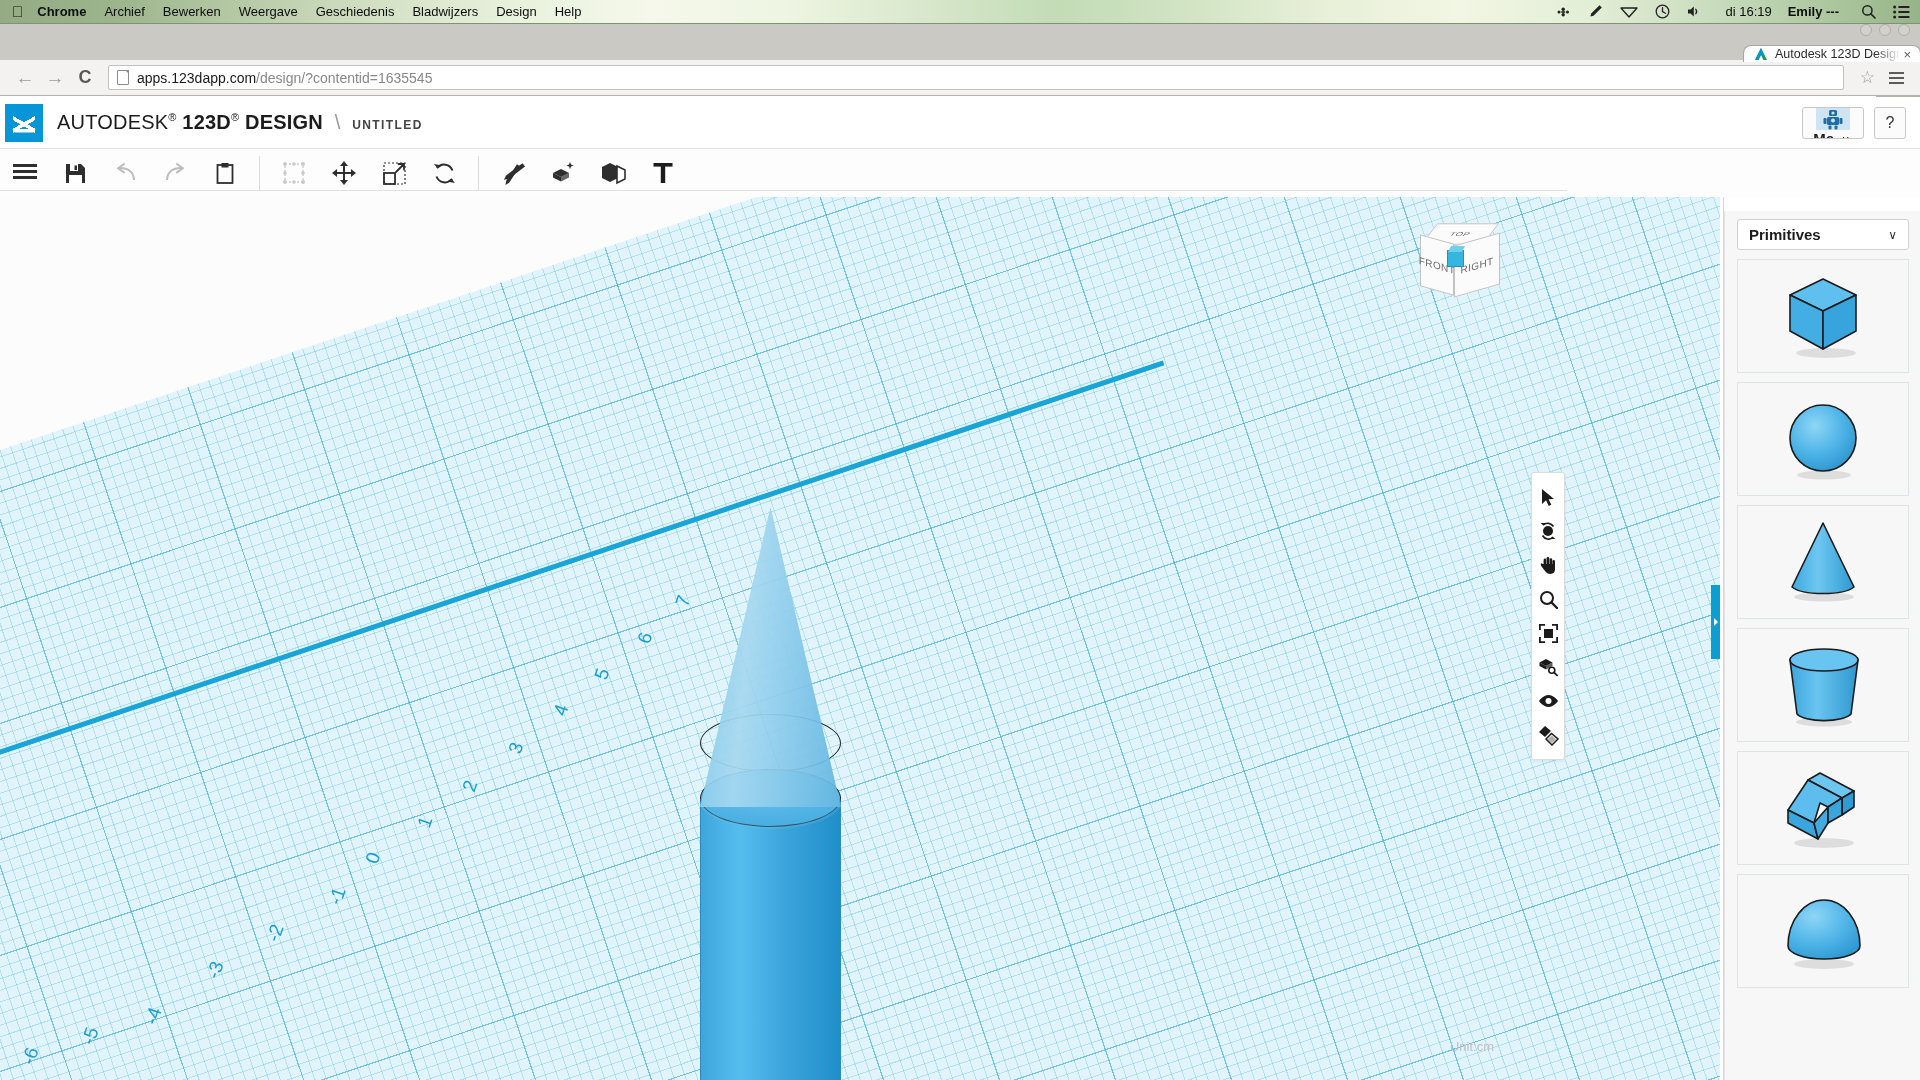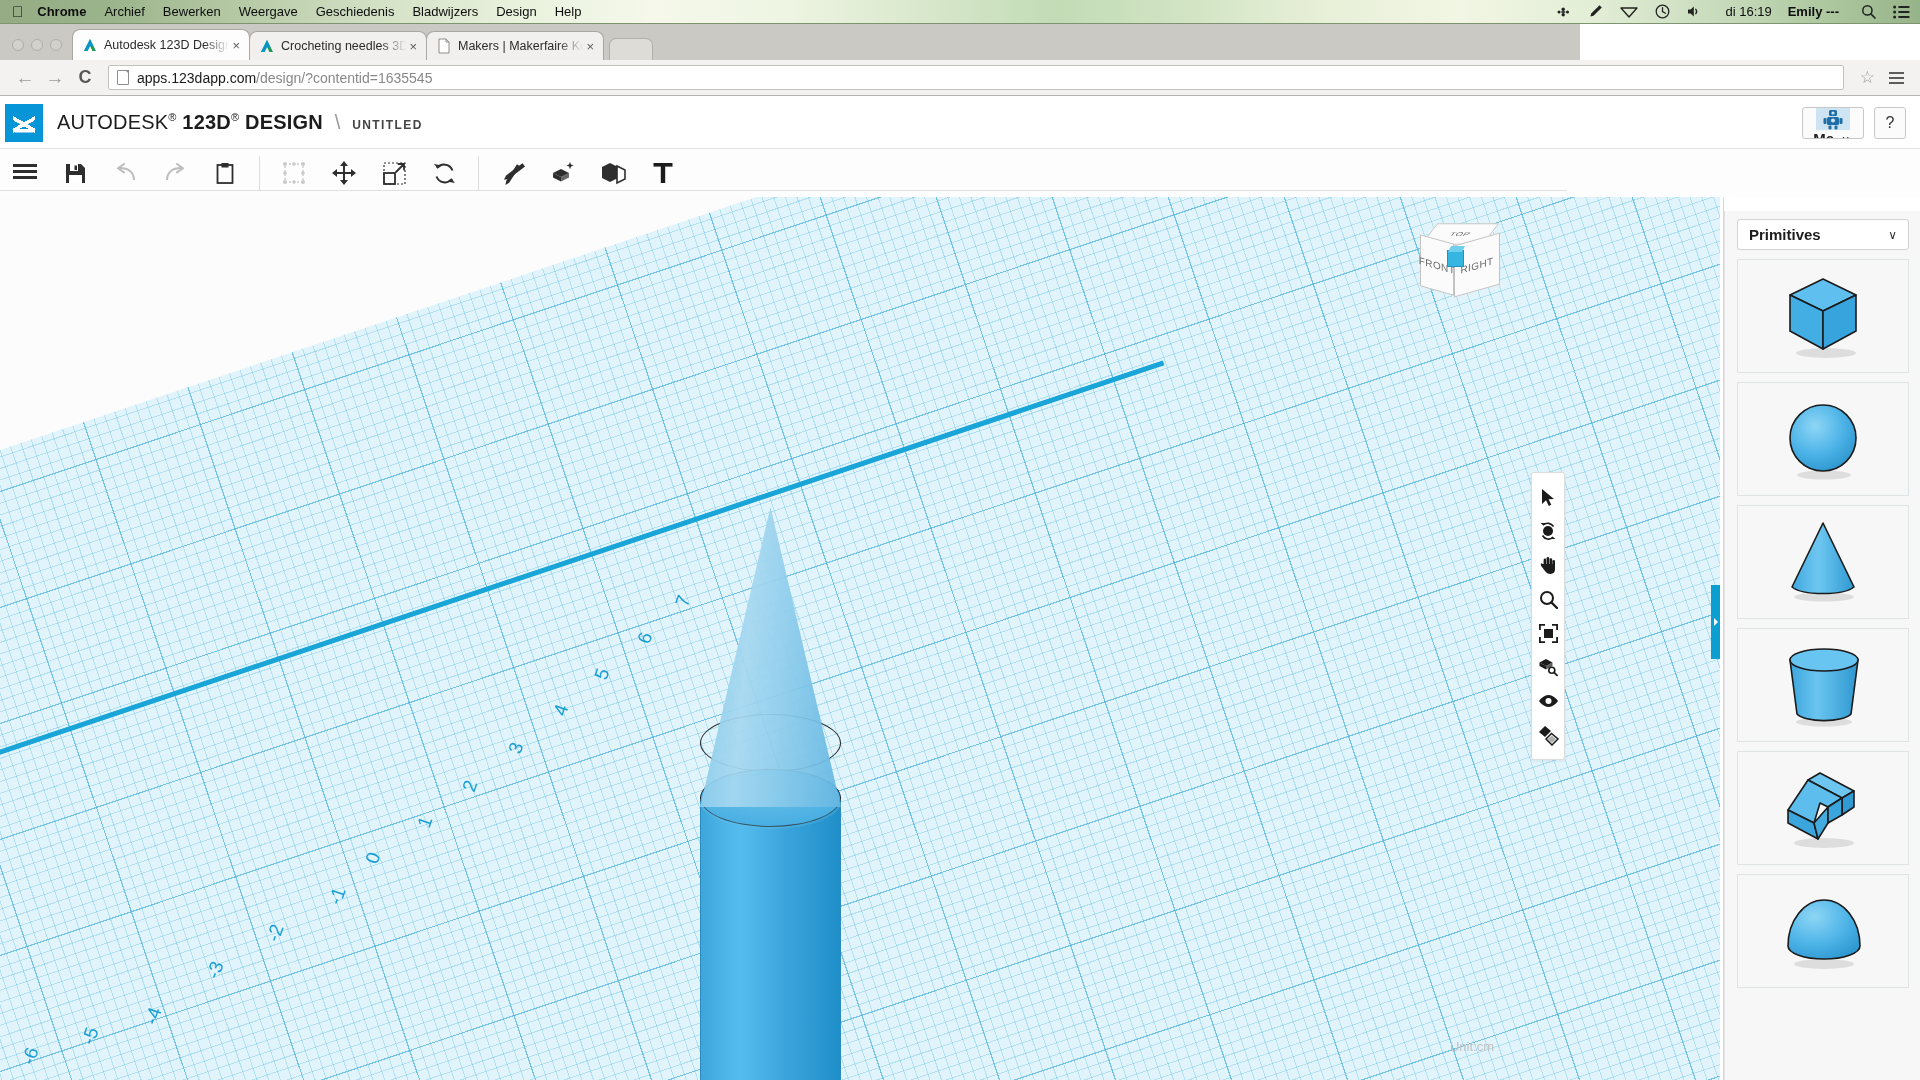--- a/index.html
+++ b/index.html
@@ -27,23 +27,23 @@
   .macbar .mi { margin-right: 18px; white-space: nowrap; }
   .macbar .mi.bold { font-weight: bold; }
   .macbar .right { margin-left: auto; display: flex; align-items: center; padding-right: 10px; }
   .macbar .right .st { margin-left: 17px; display: flex; align-items: center; }
   .macbar .right .clock { margin-left: 24px; font-size: 13px; }
   .macbar .right .user { margin-left: 16px; font-weight: bold; font-size: 13px; }
 
   
   .chrome-tabs {
     position: absolute; top: 24px; left: 0;
-    width: 1580px; height: 36px;
+    width: 1920px; height: 36px;
     background: #cbc9c4;
-    display: flex; align-items: flex-end;
+    display: flex; align-items: flex-end; flex-direction: column;
   }
   .traffic { display: flex; align-items: center; gap: 7px; padding: 0 10px 9px 12px; }
   .traffic i {
     width: 12px; height: 12px; border-radius: 50%;
     background: #d3d1cc; border: 1px solid #b0aea9; display: block;
   }
   .tab {
     height: 29px; min-width: 170px; max-width: 178px;
     background: #f1f0ee;
     border: 1px solid #a9a7a2; border-bottom: none;

